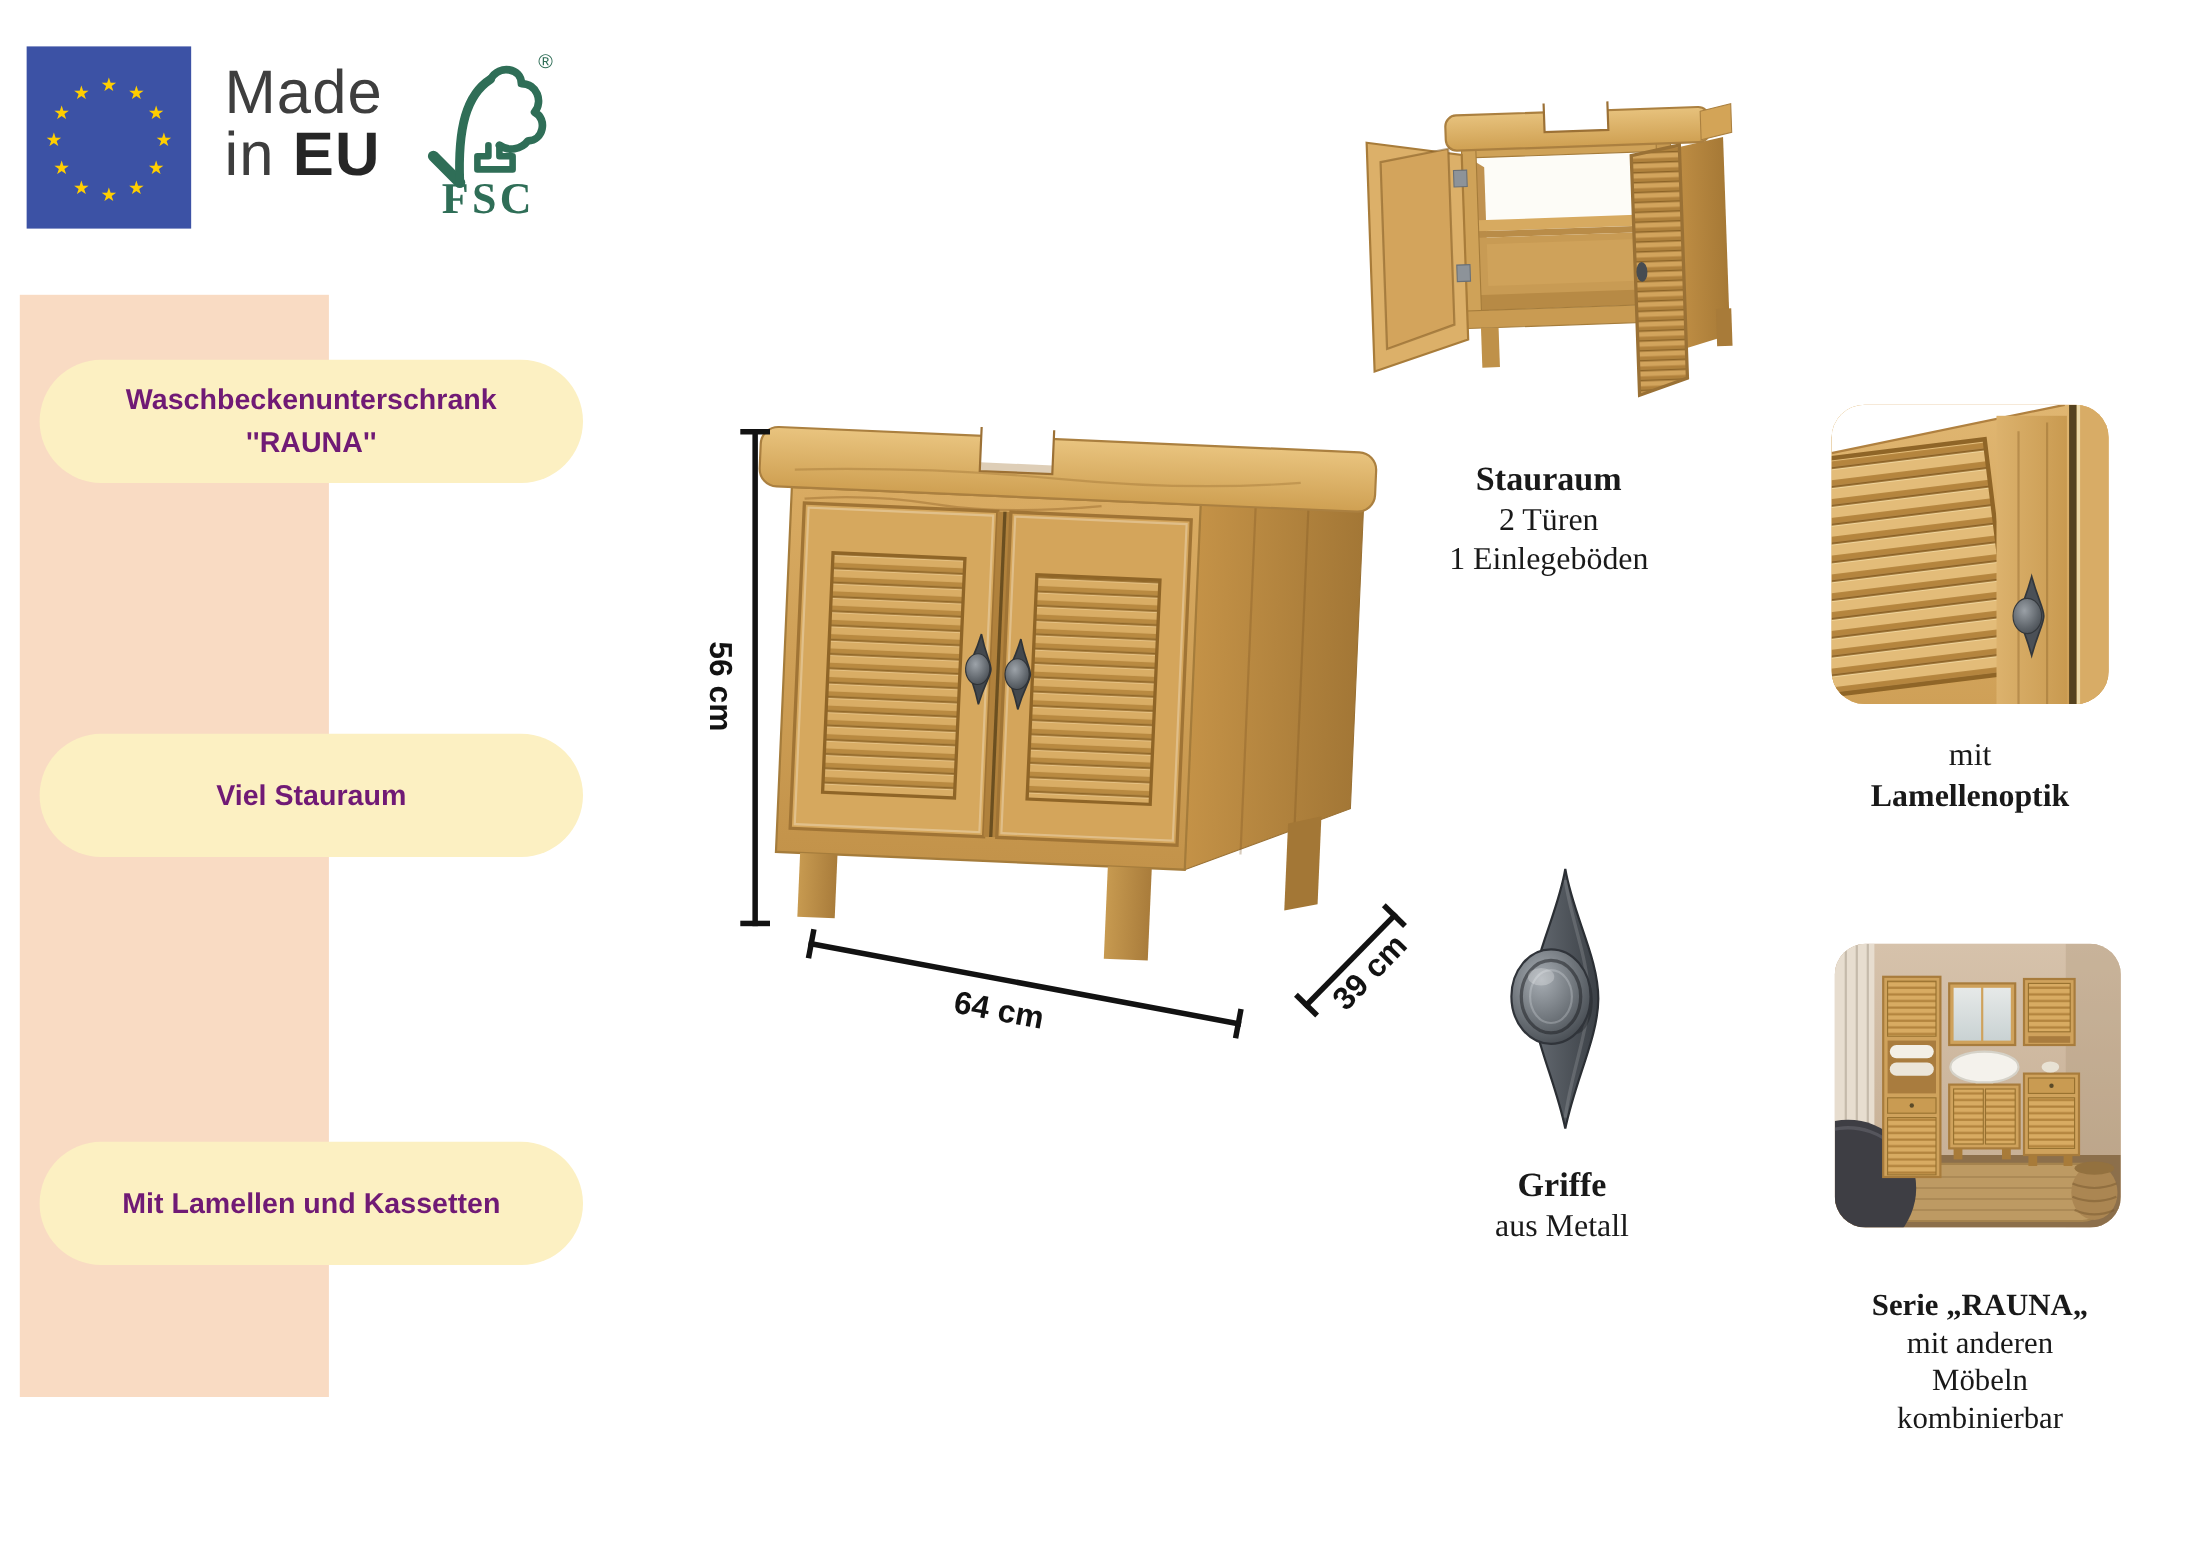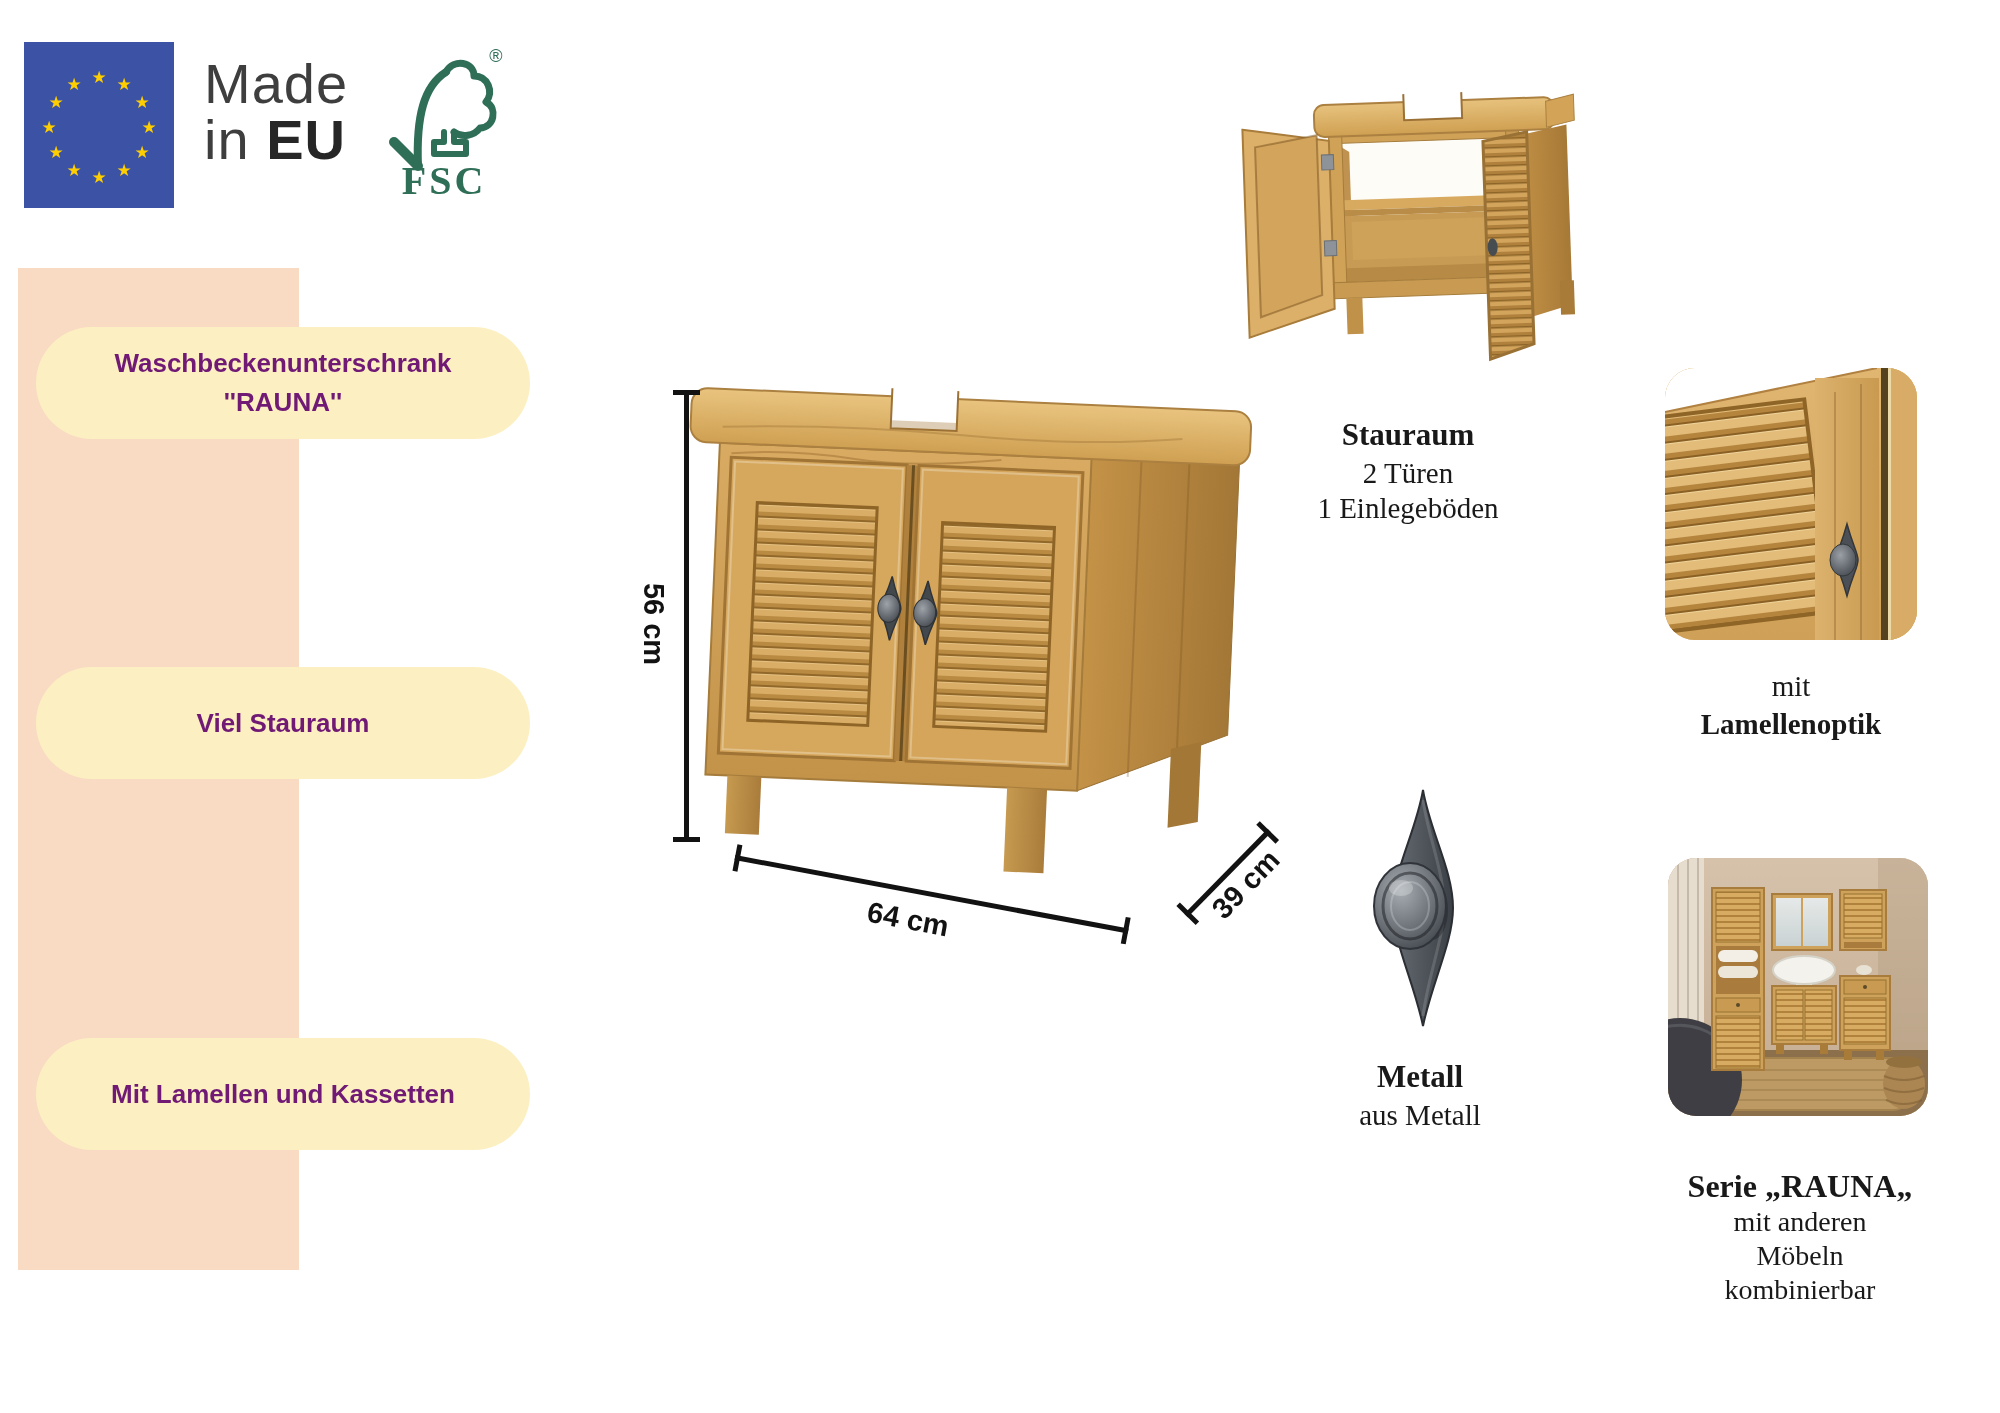--- a/index.html
+++ b/index.html
@@ -261,21 +261,21 @@
     <path d="M67,4 C74,46 97,84 97,122 C97,156 76,196 67,240 C58,196 37,156 37,122 C37,84 60,46 67,4 Z" fill="url(#h-plate)" stroke="#2b2f34" stroke-width="2"></path>
     <path d="M67,14 C72,50 88,86 88,120 C88,152 72,190 67,230" stroke="rgba(255,255,255,0.14)" stroke-width="3" fill="none"></path>
     <ellipse cx="76" cy="124" rx="16" ry="30" fill="rgba(20,22,25,0.35)"></ellipse>
     <ellipse cx="54" cy="120" rx="36" ry="43" fill="url(#h-knob)" stroke="#30343a" stroke-width="2"></ellipse>
     <ellipse cx="54" cy="120" rx="27" ry="33" fill="none" stroke="rgba(25,28,32,0.5)" stroke-width="3"></ellipse>
     <ellipse cx="54" cy="120" rx="19" ry="24" fill="none" stroke="rgba(235,240,244,0.25)" stroke-width="2"></ellipse>
     <ellipse cx="45" cy="102" rx="12" ry="8" fill="rgba(255,255,255,0.25)"></ellipse>
   </svg>
 
   <div class="serif-cap" style="left:1300px;top:1056px;width:240px">
-    <div class="cap-title" style="font-size:31px;line-height:41px">Metall</div>
+    <div class="cap-title" style="font-size:31px;line-height:41px">Griffe</div>
     <div style="font-size:29px;line-height:36px">aus Metall</div>
   </div>
 
   <div class="photo" style="left:1668px;top:858px;width:260px;height:258px;border-radius:28px;background:#cdb69c">
     <svg width="260" height="258" viewBox="0 0 260 258">
       <defs>
         <linearGradient id="b-wall" x1="0" y1="0" x2="0" y2="1">
             <stop offset="0" stop-color="#d6c2ab"></stop>
             <stop offset="1" stop-color="#c3ab90"></stop>
           </linearGradient>
@@ -337,19 +337,19 @@
       <ellipse cx="196" cy="112" rx="8" ry="5" fill="#e8e2d4"></ellipse>
       <g>
         <ellipse cx="236" cy="226" rx="21" ry="25" fill="#ab8652"></ellipse>
         <path d="M216,218 Q236,226 256,218 M216,230 Q236,238 256,230 M218,242 Q236,250 254,242" stroke="rgba(120,88,45,0.5)" stroke-width="2" fill="none"></path>
         <ellipse cx="236" cy="204" rx="18" ry="6" fill="#93713f"></ellipse>
       </g>
     </svg>
   </div>
 
   <div class="serif-cap" style="left:1662px;top:1168px;width:276px">
-    <div class="cap-title" style="font-size:32px;line-height:37px">Serie „RAUNA„</div>
+    <div class="cap-title" style="font-size:28px;line-height:37px">Serie „RAUNA„</div>
     <div style="font-size:28px;line-height:34px">mit anderen</div>
     <div style="font-size:28px;line-height:34px">Möbeln</div>
     <div style="font-size:28px;line-height:34px">kombinierbar</div>
   </div>
 
 </div>
 
 </body></html>

